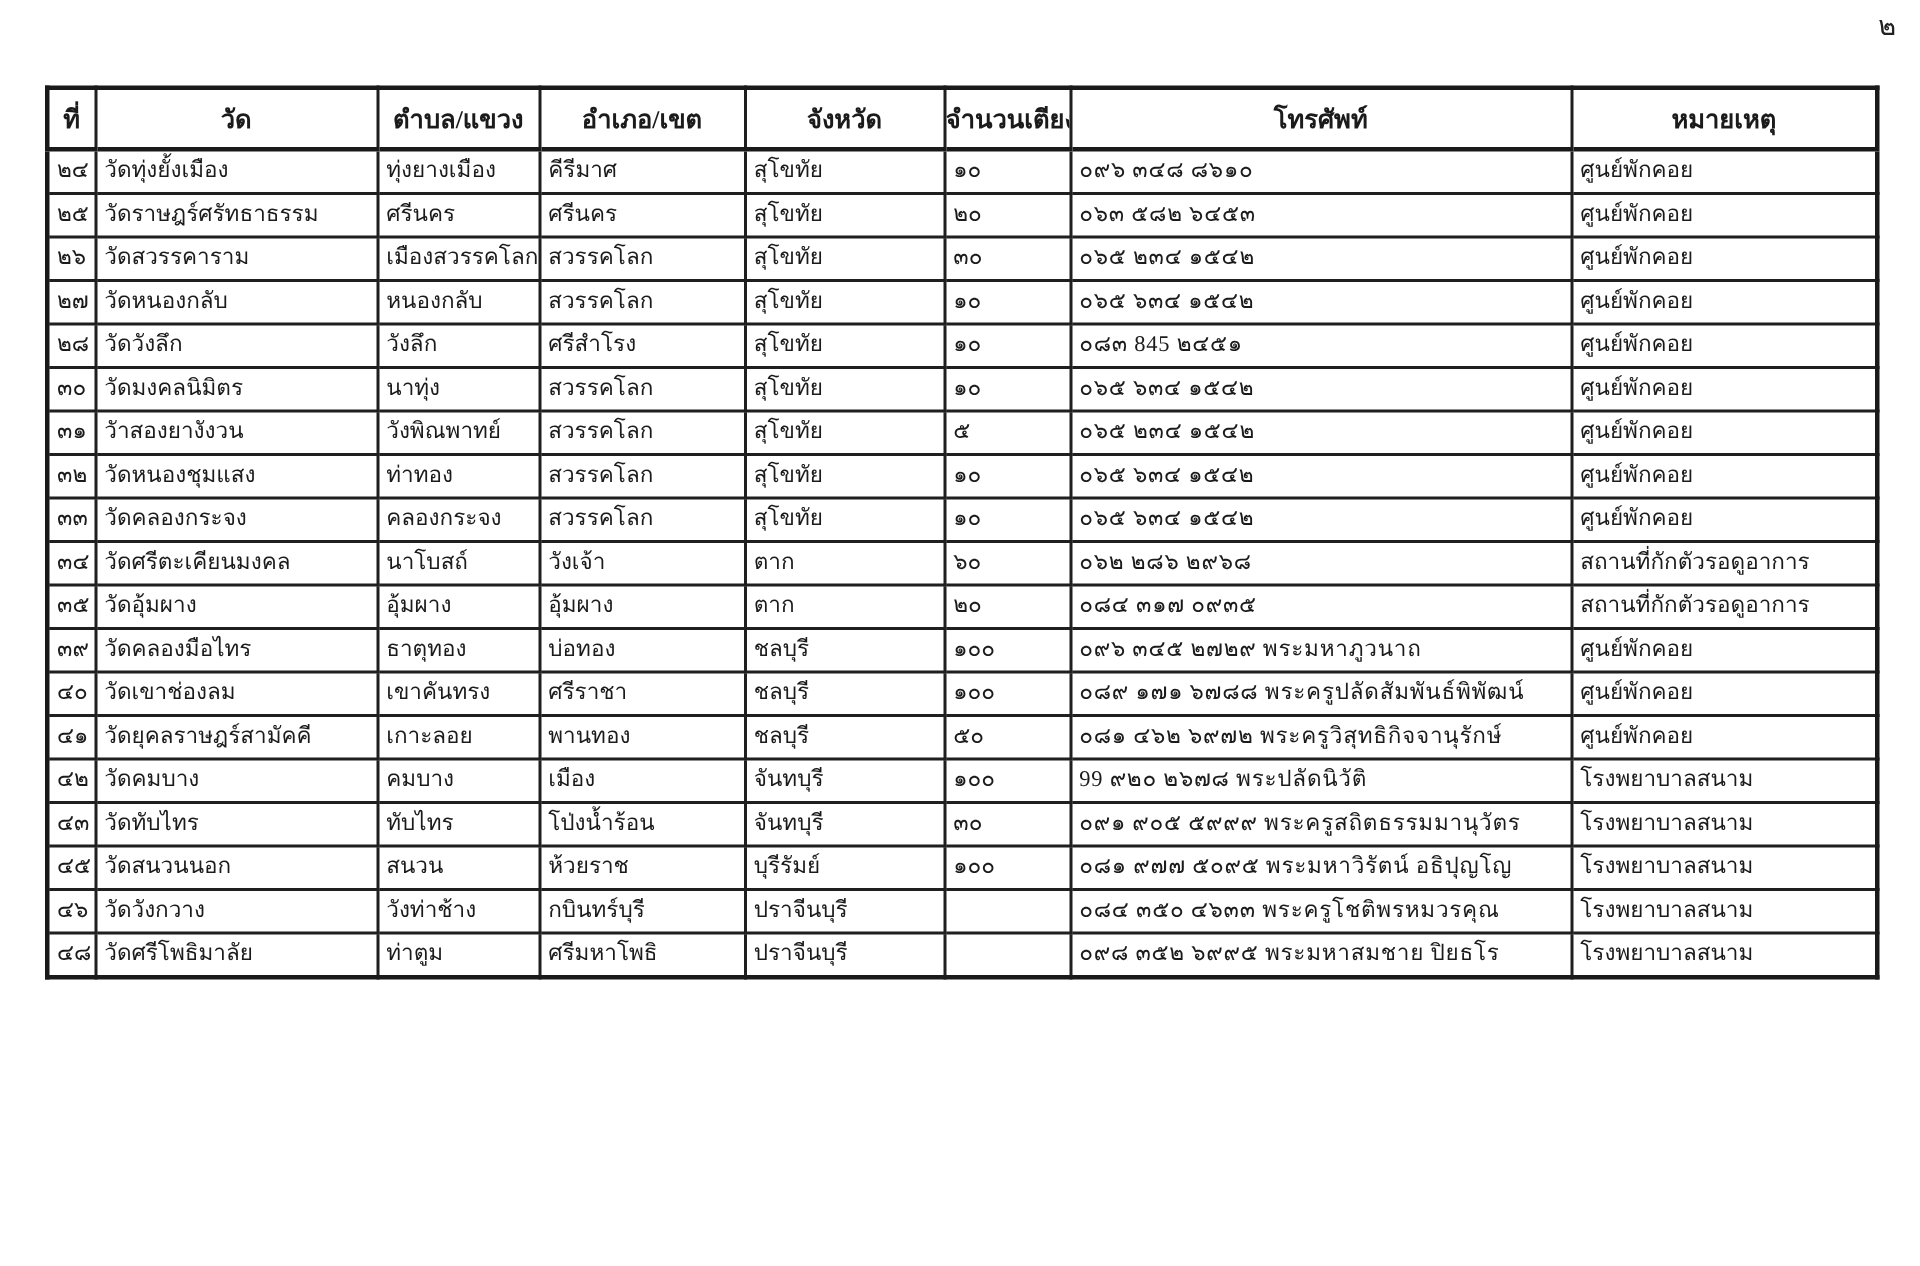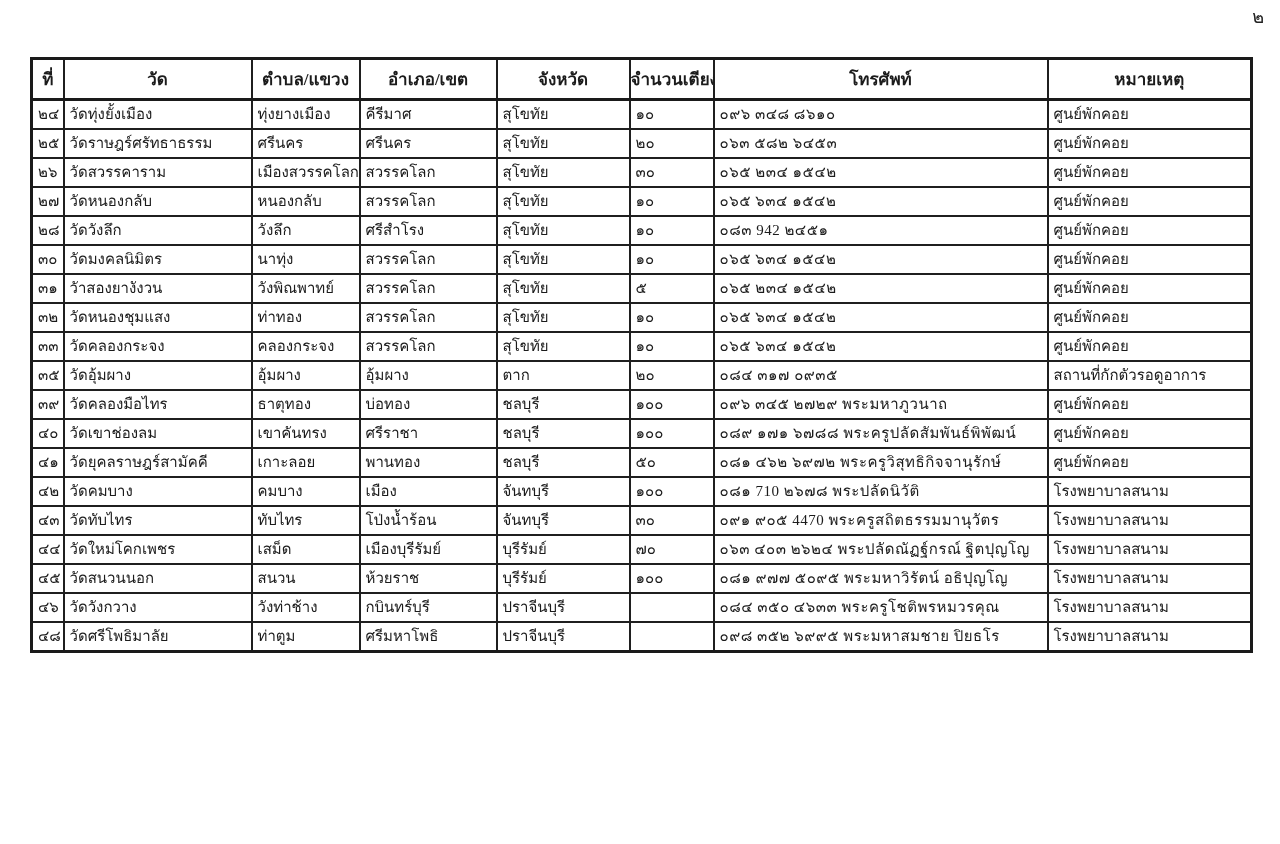--- a/index.html
+++ b/index.html
@@ -119,21 +119,21 @@
         <td class="c-phone">๐๖๕ ๖๓๔ ๑๕๔๒</td>
         <td class="c-remark">ศูนย์พักคอย</td>
       </tr>
       <tr>
         <td class="c-center">๒๘</td>
         <td>วัดวังลึก</td>
         <td>วังลึก</td>
         <td>ศรีสำโรง</td>
         <td>สุโขทัย</td>
         <td class="c-center">๑๐</td>
-        <td class="c-phone">๐๘๓ 942 ๒๔๕๑</td>
+        <td class="c-phone">๐๘๓ 845 ๒๔๕๑</td>
         <td class="c-remark">ศูนย์พักคอย</td>
       </tr>
       <tr>
         <td class="c-center">๓๐</td>
         <td>วัดมงคลนิมิตร</td>
         <td>นาทุ่ง</td>
         <td>สวรรคโลก</td>
         <td>สุโขทัย</td>
         <td class="c-center">๑๐</td>
         <td class="c-phone">๐๖๕ ๖๓๔ ๑๕๔๒</td>
@@ -161,20 +161,30 @@
       </tr>
       <tr>
         <td class="c-center">๓๓</td>
         <td>วัดคลองกระจง</td>
         <td>คลองกระจง</td>
         <td>สวรรคโลก</td>
         <td>สุโขทัย</td>
         <td class="c-center">๑๐</td>
         <td class="c-phone">๐๖๕ ๖๓๔ ๑๕๔๒</td>
         <td class="c-remark">ศูนย์พักคอย</td>
+      </tr>
+      <tr>
+        <td class="c-center">๓๔</td>
+        <td>วัดศรีตะเคียนมงคล</td>
+        <td>นาโบสถ์</td>
+        <td>วังเจ้า</td>
+        <td>ตาก</td>
+        <td class="c-center">๖๐</td>
+        <td class="c-phone">๐๖๒ ๒๘๖ ๒๙๖๘</td>
+        <td class="c-remark">สถานที่กักตัวรอดูอาการ</td>
       </tr>
       <tr>
         <td class="c-center">๓๕</td>
         <td>วัดอุ้มผาง</td>
         <td>อุ้มผาง</td>
         <td>อุ้มผาง</td>
         <td>ตาก</td>
         <td class="c-center">๒๐</td>
         <td class="c-phone">๐๘๔ ๓๑๗ ๐๙๓๕</td>
         <td class="c-remark">สถานที่กักตัวรอดูอาการ</td>
@@ -209,41 +219,31 @@
         <td class="c-phone">๐๘๑ ๔๖๒ ๖๙๗๒  พระครูวิสุทธิกิจจานุรักษ์</td>
         <td class="c-remark">ศูนย์พักคอย</td>
       </tr>
       <tr>
         <td class="c-center">๔๒</td>
         <td>วัดคมบาง</td>
         <td>คมบาง</td>
         <td>เมือง</td>
         <td>จันทบุรี</td>
         <td class="c-center">๑๐๐</td>
-        <td class="c-phone">๐๘๑ 710 ๒๖๗๘  พระปลัดนิวัติ</td>
+        <td class="c-phone">99 ๙๒๐ ๒๖๗๘  พระปลัดนิวัติ</td>
         <td class="c-remark">โรงพยาบาลสนาม</td>
       </tr>
       <tr>
         <td class="c-center">๔๓</td>
         <td>วัดทับไทร</td>
         <td>ทับไทร</td>
         <td>โป่งน้ำร้อน</td>
         <td>จันทบุรี</td>
         <td class="c-center">๓๐</td>
-        <td class="c-phone">๐๙๑ ๙๐๕ 4470  พระครูสถิตธรรมมานุวัตร</td>
-        <td class="c-remark">โรงพยาบาลสนาม</td>
-      </tr>
-      <tr>
-        <td class="c-center">๔๔</td>
-        <td>วัดใหม่โคกเพชร</td>
-        <td>เสม็ด</td>
-        <td>เมืองบุรีรัมย์</td>
-        <td>บุรีรัมย์</td>
-        <td class="c-center">๗๐</td>
-        <td class="c-phone">๐๖๓ ๔๐๓ ๒๖๒๔  พระปลัดณัฏฐ์กรณ์ ฐิตปุญโญ</td>
+        <td class="c-phone">๐๙๑ ๙๐๕ ๕๙๙๙  พระครูสถิตธรรมมานุวัตร</td>
         <td class="c-remark">โรงพยาบาลสนาม</td>
       </tr>
       <tr>
         <td class="c-center">๔๕</td>
         <td>วัดสนวนนอก</td>
         <td>สนวน</td>
         <td>ห้วยราช</td>
         <td>บุรีรัมย์</td>
         <td class="c-center">๑๐๐</td>
         <td class="c-phone">๐๘๑ ๙๗๗ ๕๐๙๕  พระมหาวิรัตน์ อธิปุญโญ</td>

